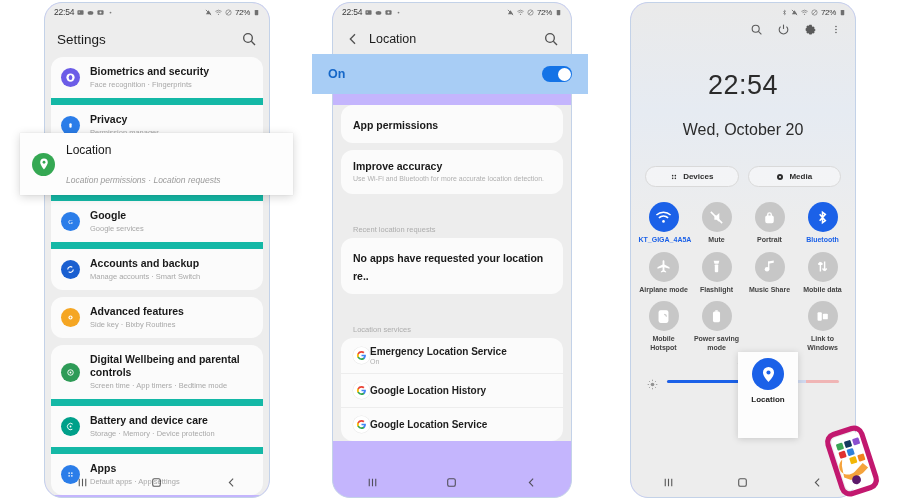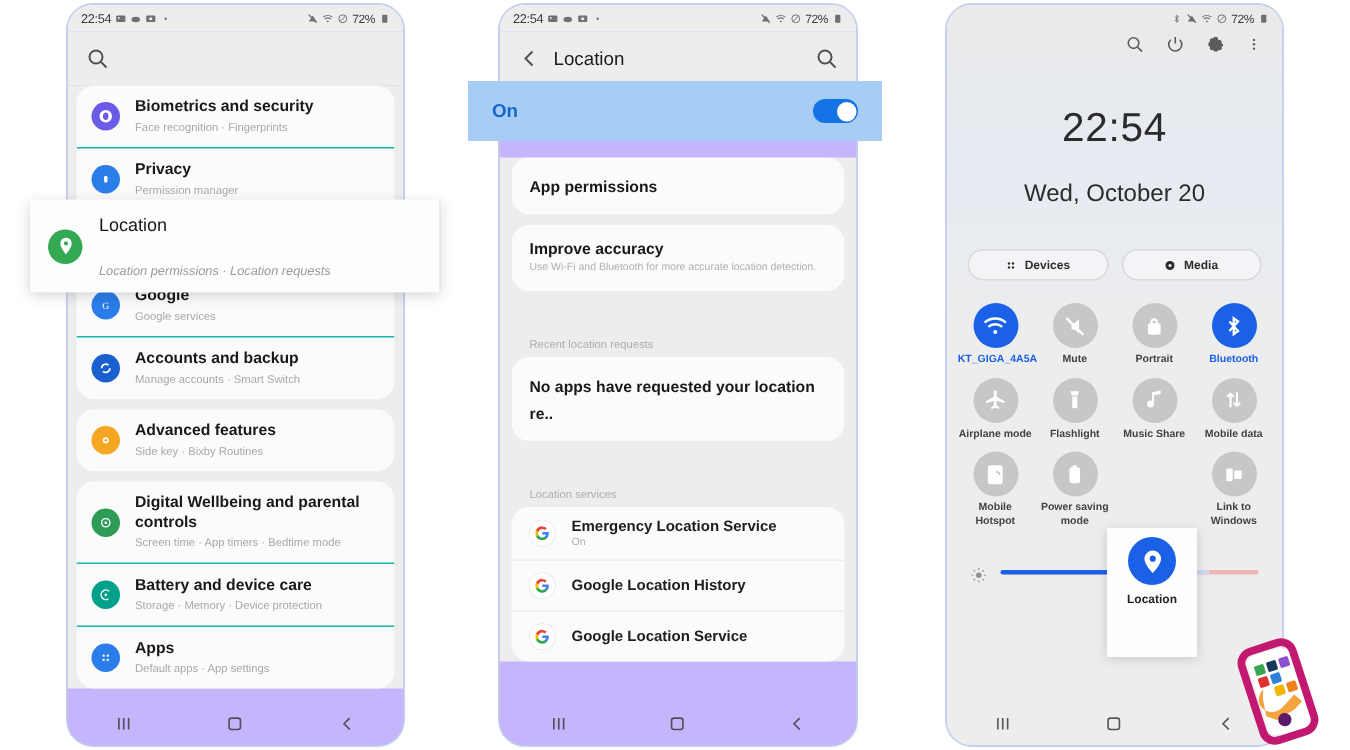--- a/index.html
+++ b/index.html
@@ -48,21 +48,21 @@
   .ic-btn { width: 16px; height: 16px; opacity: .8; flex: none; }
   .ic-btn svg { width: 100%; height: 100%; display: block; }
 
   
   .list-bg { background: #ededed; padding: 0 6px; }
   .card {
     background: #fbfbfb; border-radius: 12px;
     margin-bottom: 7px; overflow: hidden;
   }
   .row { display: flex; align-items: center; gap: 10px; padding: 8px 10px; }
-  .row + .row { border-top: 1px solid #14b8a6; }
+  .row + .row { border-top: 7px solid #14b8a6; }
   .row .txt { flex: 1; min-width: 0; }
   .row .t1 { font-size: 10.5px; color: #191919; line-height: 13px; font-weight: 600; }
   .row .t2 { font-size: 7.5px; color: #a8a8a8; line-height: 11px; margin-top: 1px; }
 
   .app-ico {
     width: 19px; height: 19px; border-radius: 50%;
     display: flex; align-items: center; justify-content: center; flex: none;
   }
   .app-ico svg { width: 11px; height: 11px; display: block; }
 
@@ -80,21 +80,21 @@
   #loc-callout .app-ico svg { width: 14px; height: 14px; }
 
   
   .sec-head {
     font-size: 7.5px; color: #adadad; padding: 7px 12px 4px; margin-top: 24px;
   }
   .plain-row { padding: 10px 12px; background: #fbfbfb; }
   .plain-row .t1 { font-size: 10.5px; color: #191919; font-weight: 600; }
   .plain-row .t2 { font-size: 7px; color: #b0b0b0; line-height: 9.5px; margin-top: 2px; }
 
-  .g-row { display: flex; align-items: center; gap: 11px; padding: 8px 12px; }
+  .g-row { display: flex; align-items: center; gap: 0; padding: 8px 12px; }
   .g-row + .g-row { border-top: 1px solid #ededed; }
   .g-ico {
     width: 17px; height: 17px; border-radius: 50%; background: #fff;
     box-shadow: 0 0 0 .5px #e6e6e6;
     display: flex; align-items: center; justify-content: center; flex: none;
   }
   .g-ico svg { width: 11px; height: 11px; display: block; }
   .g-row .t1 { font-size: 10px; color: #1d1d1d; font-weight: 600; }
   .g-row .t2 { font-size: 7px; color: #b0b0b0; margin-top: 1px; }
 
@@ -247,20 +247,21 @@
           <span class="sb-batt">72%</span>
           <span class="sb-ico">
               <svg viewBox="0 0 16 16">
                 <rect x="4" y="2" width="8" height="12" rx="1.5" fill="#555"></rect>
               </svg>
             </span>
         </div>
       </div>
 
       <div class="appbar">
+        <span class="title">Settings</span>
         <span class="ic-btn">
             <svg viewBox="0 0 24 24" fill="none" stroke="#2b2b2b" stroke-width="2">
               <circle cx="10.5" cy="10.5" r="6.5"></circle>
               <path d="M15.5 15.5L21 21"></path>
             </svg>
           </span>
       </div>
 
       <div class="list-bg">
 

